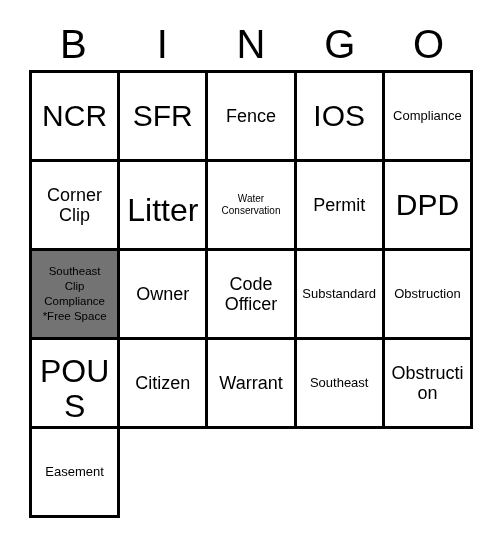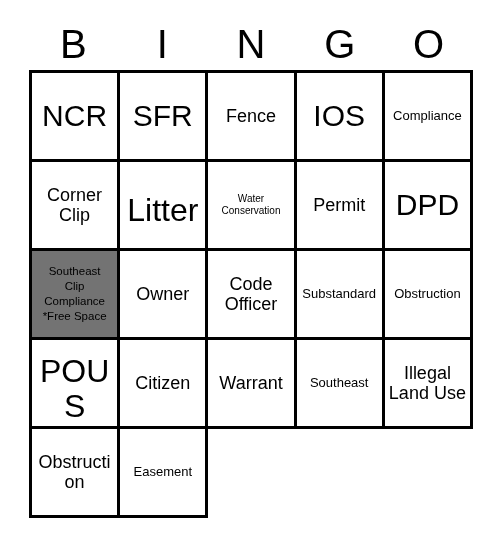--- a/index.html
+++ b/index.html
@@ -162,23 +162,20 @@
       <div class="cell size-md">
         <span class="cell-text">Citizen</span>
       </div>
       <div class="cell size-md">
         <span class="cell-text">Warrant</span>
       </div>
       <div class="cell size-sm">
         <span class="cell-text">Southeast</span>
       </div>
       <div class="cell size-md">
-        <span class="cell-text">Illegal Land Use</span>
-      </div>
-      <div class="cell size-md">
         <span class="cell-text">Obstruction</span>
       </div>
       <div class="cell size-sm">
         <span class="cell-text">Easement</span>
       </div>
     </div>
 
 </div>
 
 </body></html>

